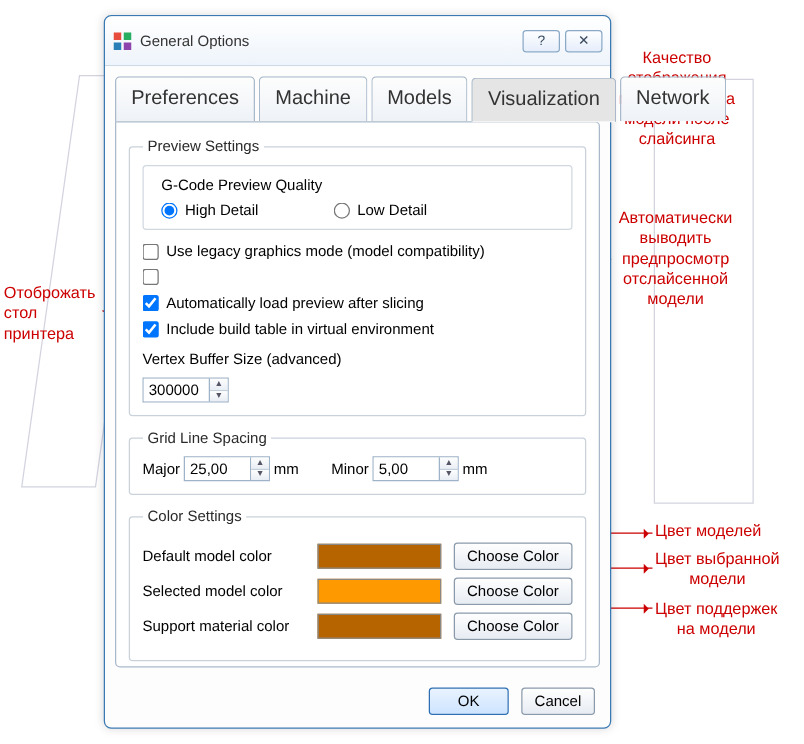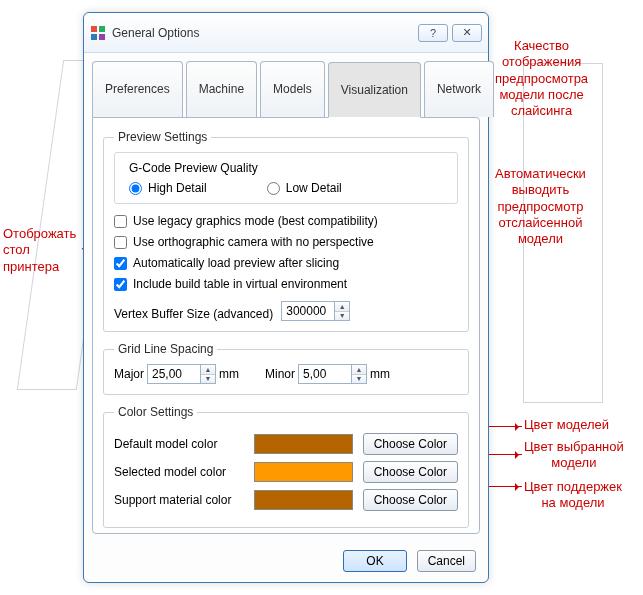--- a/index.html
+++ b/index.html
@@ -78,27 +78,27 @@
     display: flex; align-items: center; justify-content: center;
     font-size: 11px; color: #3b4c60;
     cursor: pointer;
   }
   .tabs {
     display: flex;
     gap: 3px;
     padding: 8px 8px 0 8px;
   }
   .tab {
-    padding: 20px 12px;
+    padding: 8px 12px;
     border: 1px solid #a9b9c9;
     border-bottom: none;
     border-radius: 4px 4px 0 0;
     background: linear-gradient(#fdfdfd,#eef2f7);
     cursor: pointer;
-    font-size: 12px;
+    font-size: 16px;
     color: #333;
   }
   .tab.active {
     background: #e5e5e5;
     position: relative;
     top: 1px;
     border-bottom: 1px solid #fff;
   }
   .tab-body {
     margin: 0 8px 8px 8px;
@@ -130,21 +130,21 @@
     margin: -14px 0 6px 0;
     background: #fff;
     display: inline-block;
     padding: 0 4px;
     font-size: 12px;
   }
   .radio-row { display: flex; gap: 60px; padding-left: 4px; }
   label.opt { display: flex; align-items: center; gap: 6px; cursor: pointer; }
   input[type=radio], input[type=checkbox] { margin:0; cursor:pointer; }
   .check-col { display: flex; flex-direction: column; gap: 7px; margin-bottom: 10px; }
-  .row { display: flex; align-items: flex-end; gap: 8px; }
+  .row { display: flex; align-items: flex-start; gap: 8px; flex-direction: column; }
   .spin {
     display: inline-flex;
     border: 1px solid #9fb3c8;
     height: 20px;
     background: #fff;
   }
   .spin input {
     border: none;
     width: 52px;
     padding: 0 4px;
@@ -262,25 +262,24 @@
           <label class="opt">
             <input type="radio" name="q" style="">
             <span>Low Detail</span>
           </label>
         </div>
       </div>
 
       <div class="check-col">
         <label class="opt">
           <input type="checkbox" style="">
-          <span>Use legacy graphics mode (best compatibility)</span>
+          <span>Use legacy graphics mode (model compatibility)</span>
         </label>
         <label class="opt">
           <input type="checkbox" style="">
-          <span>Use orthographic camera with no perspective</span>
         </label>
         <label class="opt">
           <input type="checkbox" checked="" style="">
           <span>Automatically load preview after slicing</span>
         </label>
         <label class="opt">
           <input type="checkbox" checked="" style="">
           <span>Include build table in virtual environment</span>
         </label>
       </div>

